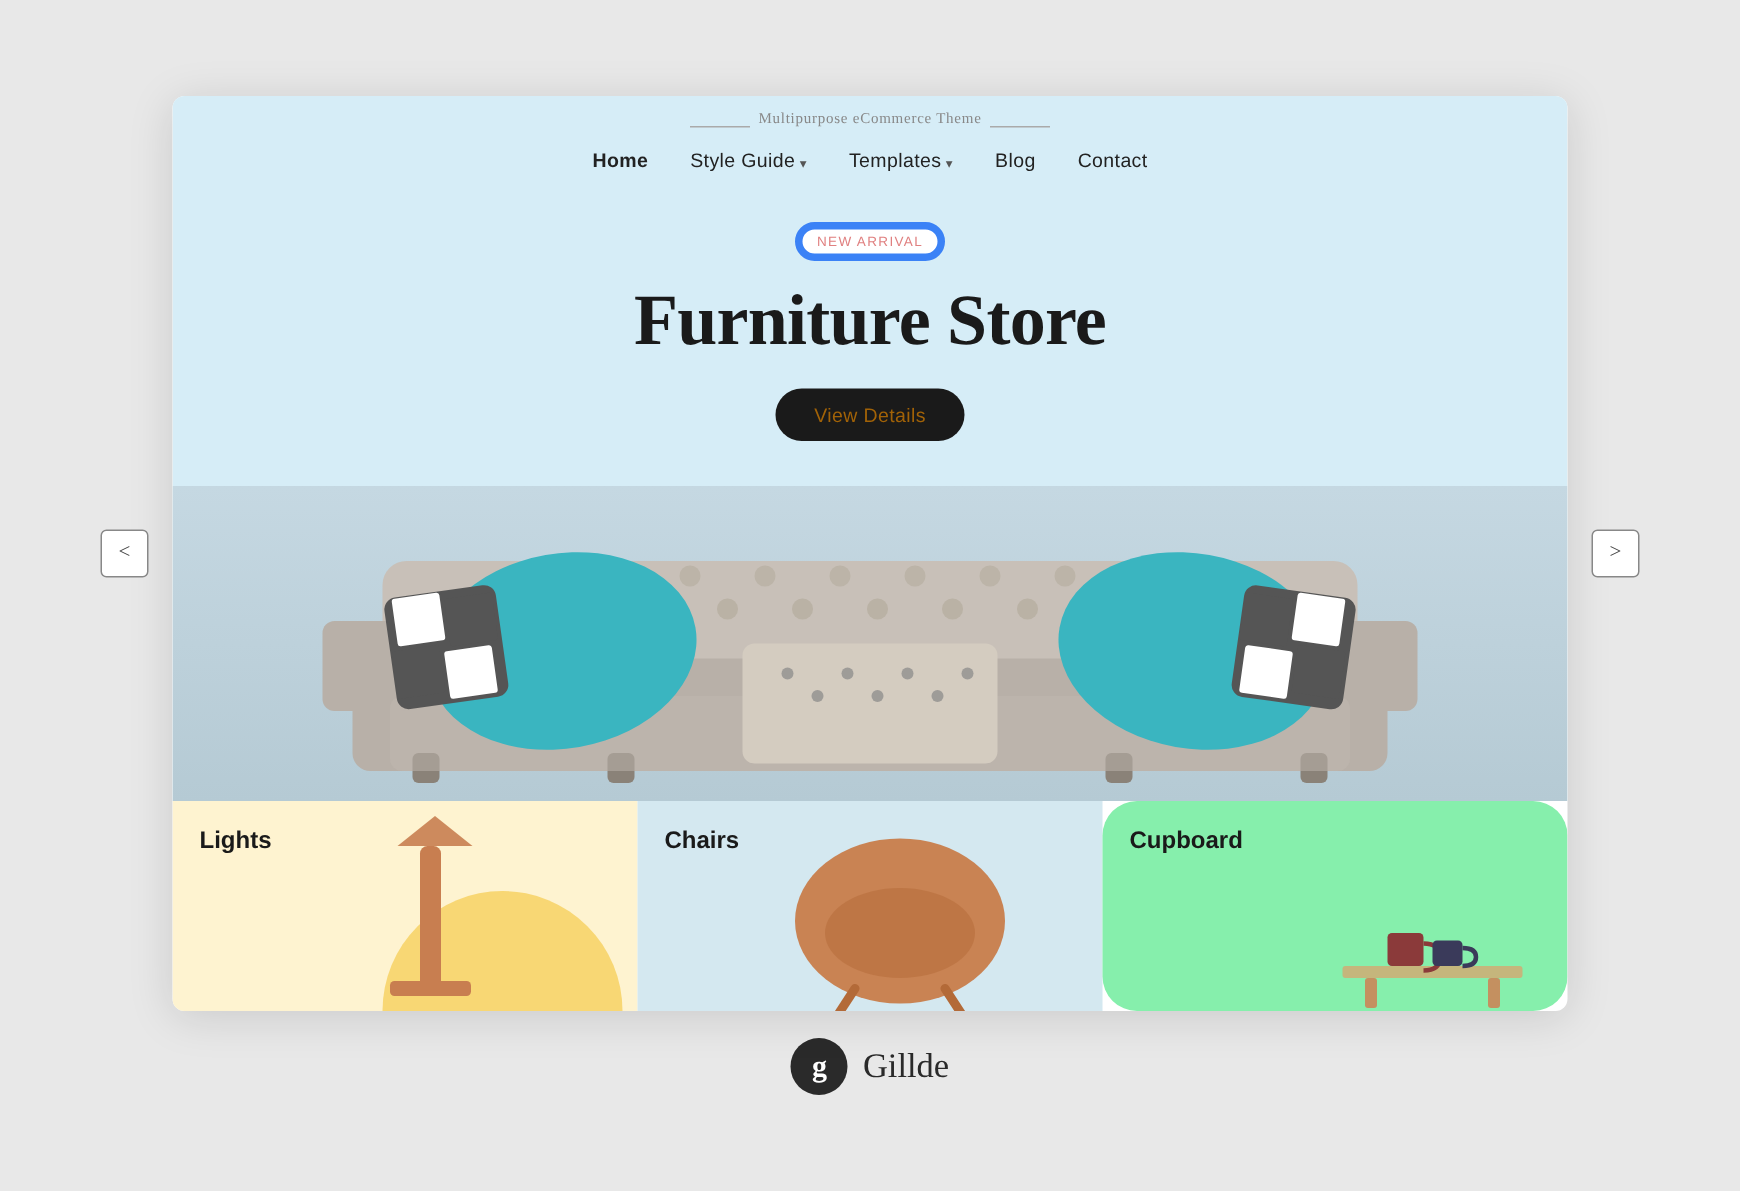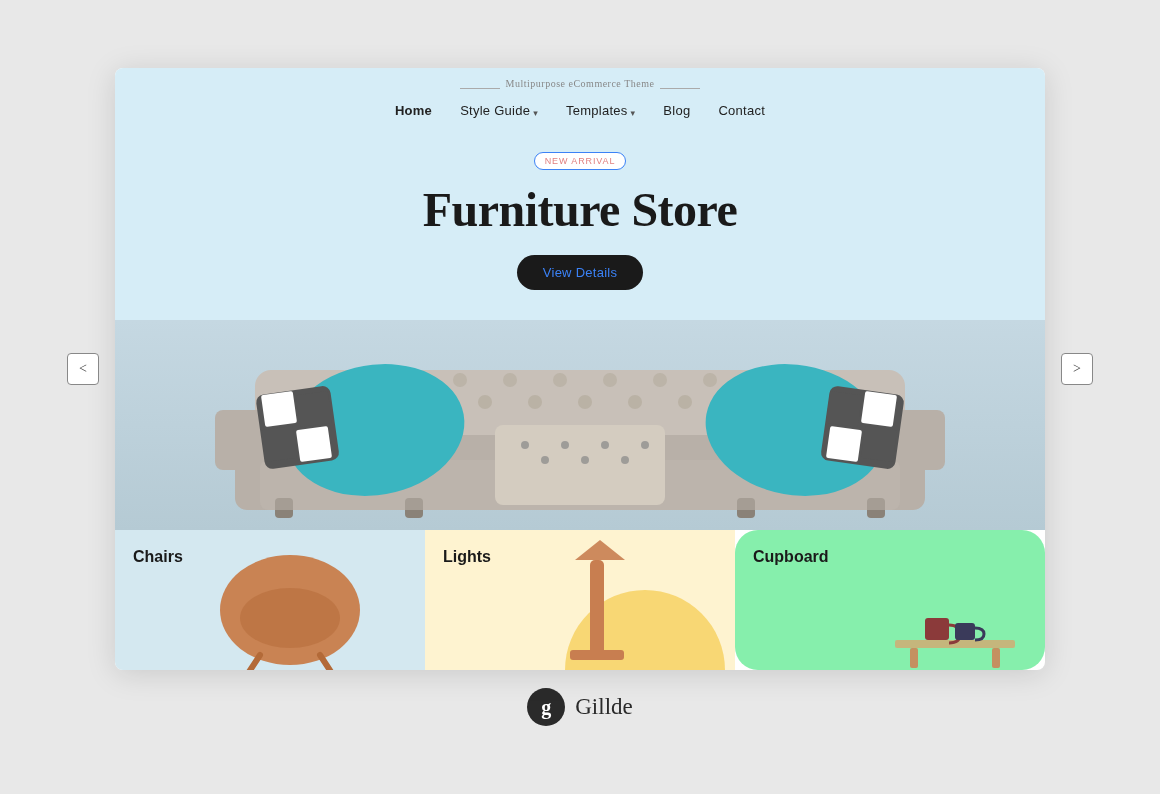--- a/index.html
+++ b/index.html
@@ -94,21 +94,21 @@
 
     .hero-content {
       display: flex;
       flex-direction: column;
       align-items: center;
       padding-bottom: 30px;
     }
 
     .new-arrival-badge {
       background: #fff;
-      border: 1px solid #3b82f6;
+      border: 5px solid #3b82f6;
       color: #e08080;
       font-size: 9px;
       font-family: Arial, sans-serif;
       letter-spacing: 0.1em;
       padding: 3px 10px;
       border-radius: 20px;
       text-transform: uppercase;
       margin-bottom: 12px;
     }
 
@@ -117,21 +117,21 @@
       font-weight: 800;
       color: #1a1a1a;
       font-family: Georgia, serif;
       letter-spacing: -0.5px;
       margin-bottom: 18px;
       text-align: center;
     }
 
     .view-details-btn {
       background: #1a1a1a;
-      color: #3b82f6;
+      color: #a16207;
       border: none;
       border-radius: 30px;
       padding: 10px 26px;
       font-size: 13px;
       font-family: Arial, sans-serif;
       cursor: pointer;
       letter-spacing: 0.02em;
     }
 
     
@@ -352,44 +352,44 @@
             <rect x="713" y="73" width="32" height="32" rx="2" fill="#555" transform="rotate(8 729 89)"></rect>
             <rect x="748" y="73" width="32" height="32" rx="2" fill="#fff" transform="rotate(8 764 89)"></rect>
             <rect x="713" y="108" width="32" height="32" rx="2" fill="#fff" transform="rotate(8 729 124)"></rect>
             <rect x="748" y="108" width="32" height="32" rx="2" fill="#555" transform="rotate(8 764 124)"></rect>
           </svg>
         </div>
       </div>
 
       <div class="category-row">
 
-        <div class="category-card chairs">
-          <span class="category-label">Chairs</span>
-          <svg width="100%" height="140" viewBox="0 0 310 140" xmlns="http://www.w3.org/2000/svg">
-
-            <ellipse cx="175" cy="80" rx="70" ry="55" fill="#c87a45" opacity="0.92"></ellipse>
-
-            <ellipse cx="175" cy="88" rx="50" ry="30" fill="#b36a38" opacity="0.5"></ellipse>
-
-            <line x1="145" y1="125" x2="130" y2="148" stroke="#b36a38" stroke-width="6" stroke-linecap="round"></line>
-            <line x1="205" y1="125" x2="220" y2="148" stroke="#b36a38" stroke-width="6" stroke-linecap="round"></line>
-          </svg>
-        </div>
-
         <div class="category-card lights">
           <span class="category-label">Lights</span>
           
           <svg width="100%" height="140" viewBox="0 0 310 140" xmlns="http://www.w3.org/2000/svg">
 
             <circle cx="220" cy="140" r="80" fill="#f5c842" opacity="0.65"></circle>
 
             <rect x="165" y="30" width="14" height="100" rx="5" fill="#c87e50"></rect>
             <rect x="145" y="120" width="54" height="10" rx="3" fill="#c87e50"></rect>
 
             <path d="M150,30 L175,10 L200,30 Z" fill="#c87e50" opacity="0.9"></path>
+          </svg>
+        </div>
+
+        <div class="category-card chairs">
+          <span class="category-label">Chairs</span>
+          <svg width="100%" height="140" viewBox="0 0 310 140" xmlns="http://www.w3.org/2000/svg">
+
+            <ellipse cx="175" cy="80" rx="70" ry="55" fill="#c87a45" opacity="0.92"></ellipse>
+
+            <ellipse cx="175" cy="88" rx="50" ry="30" fill="#b36a38" opacity="0.5"></ellipse>
+
+            <line x1="145" y1="125" x2="130" y2="148" stroke="#b36a38" stroke-width="6" stroke-linecap="round"></line>
+            <line x1="205" y1="125" x2="220" y2="148" stroke="#b36a38" stroke-width="6" stroke-linecap="round"></line>
           </svg>
         </div>
 
         <div class="category-card cupboard">
           <span class="category-label">Cupboard</span>
           <svg width="100%" height="140" viewBox="0 0 310 140" xmlns="http://www.w3.org/2000/svg">
 
             <rect x="160" y="110" width="120" height="8" rx="2" fill="#d4a870" opacity="0.8"></rect>
             <rect x="175" y="118" width="8" height="20" rx="2" fill="#c49060"></rect>
             <rect x="257" y="118" width="8" height="20" rx="2" fill="#c49060"></rect>

